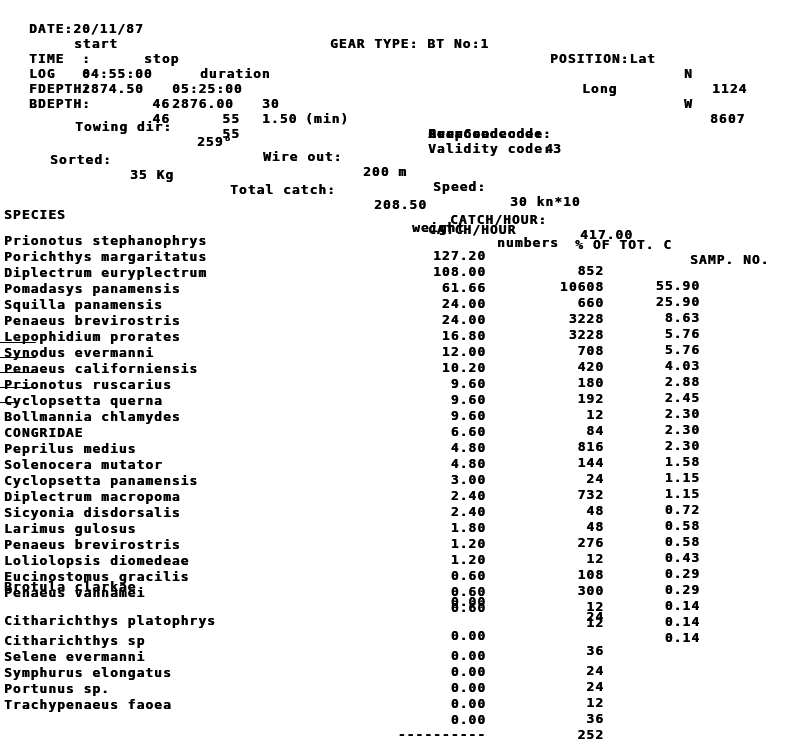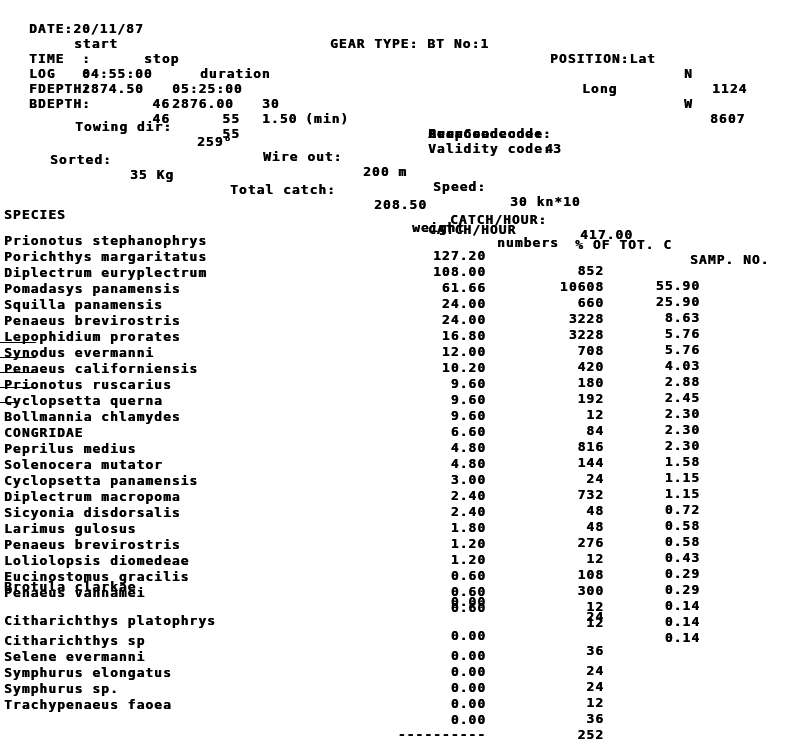--- a/index.html
+++ b/index.html
@@ -303,21 +303,21 @@
   </div>
 
   <div class="ln row" style="top: 650px;">
     <span class="tok" style="left:4px">Symphurus elongatus</span>
     <span class="tok r-weight">0.00</span>
     <span class="tok r-numbers">12</span>
     <span class="tok r-pct"></span>
   </div>
 
   <div class="ln row" style="top: 666px;">
-    <span class="tok" style="left:4px">Symphurus sp.</span>
+    <span class="tok" style="left:4px">Portunus sp.</span>
     <span class="tok r-weight">0.00</span>
     <span class="tok r-numbers">36</span>
     <span class="tok r-pct"></span>
   </div>
 
   <div class="ln row" style="top: 682px;">
     <span class="tok" style="left:4px">Trachypenaeus faoea</span>
     <span class="tok r-weight">0.00</span>
     <span class="tok r-numbers">252</span>
     <span class="tok r-pct"></span>

